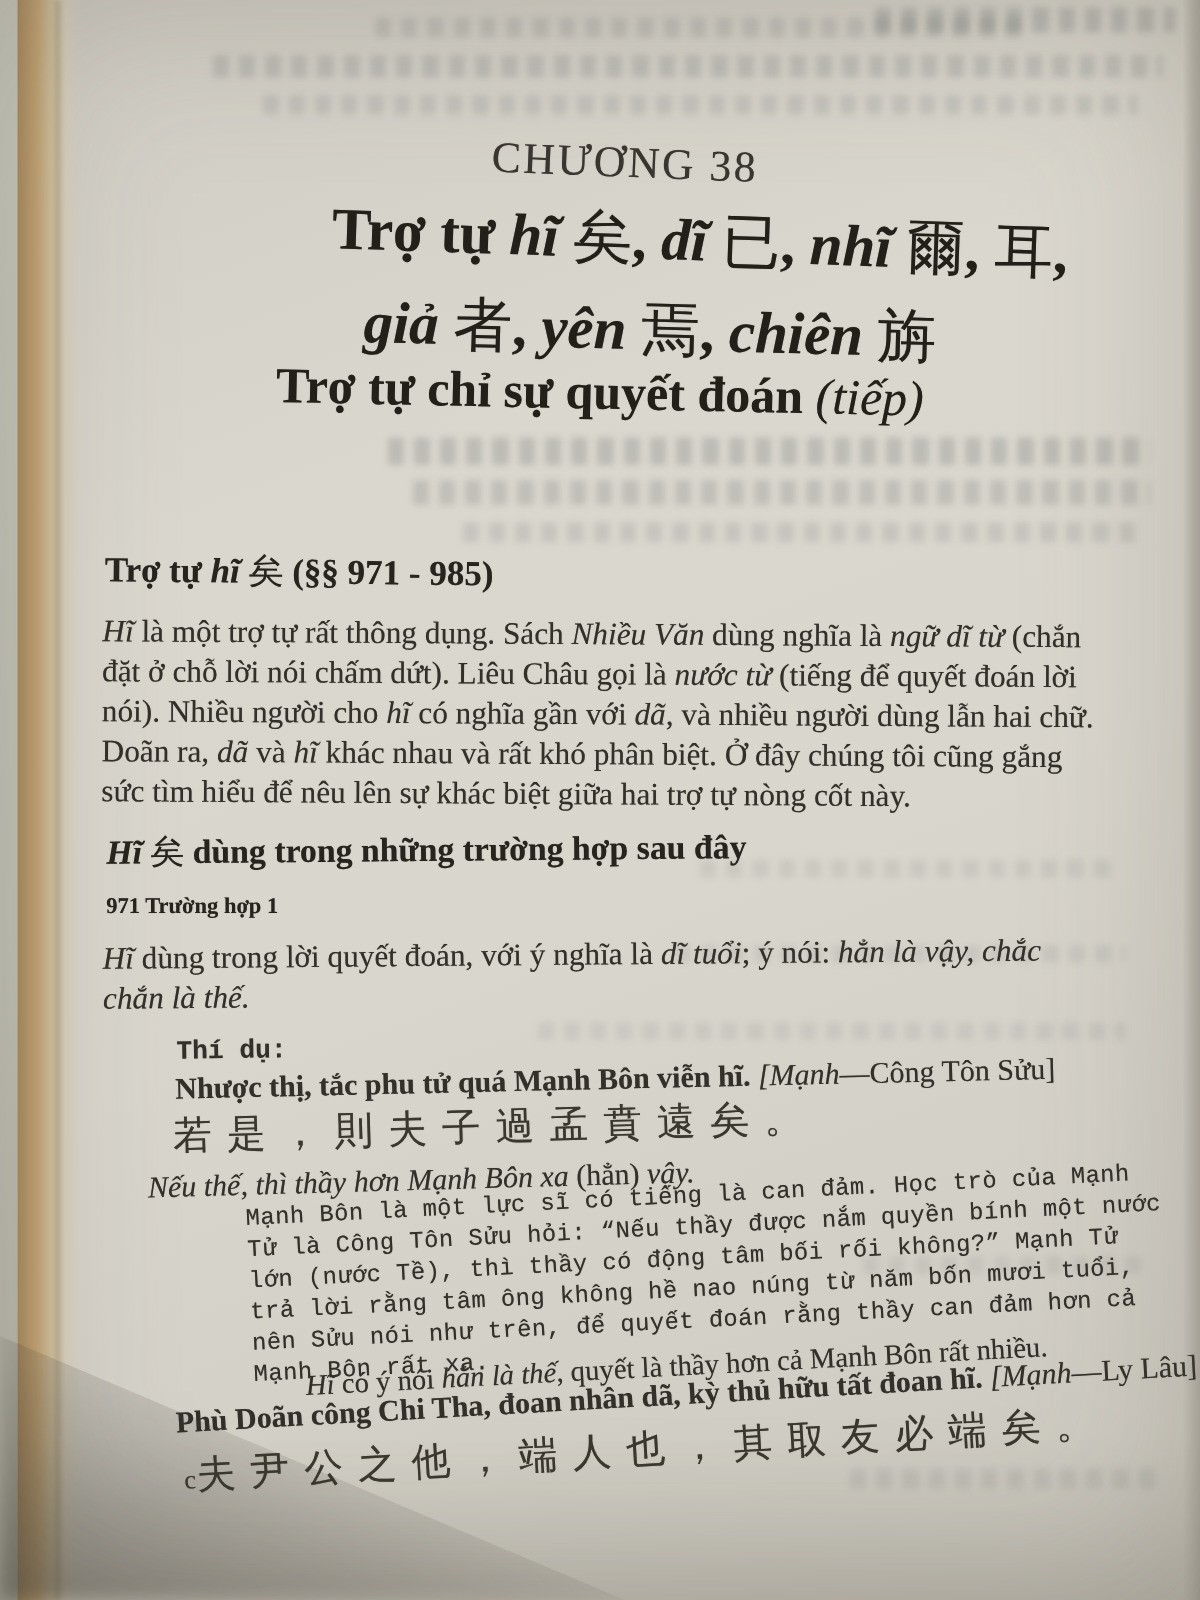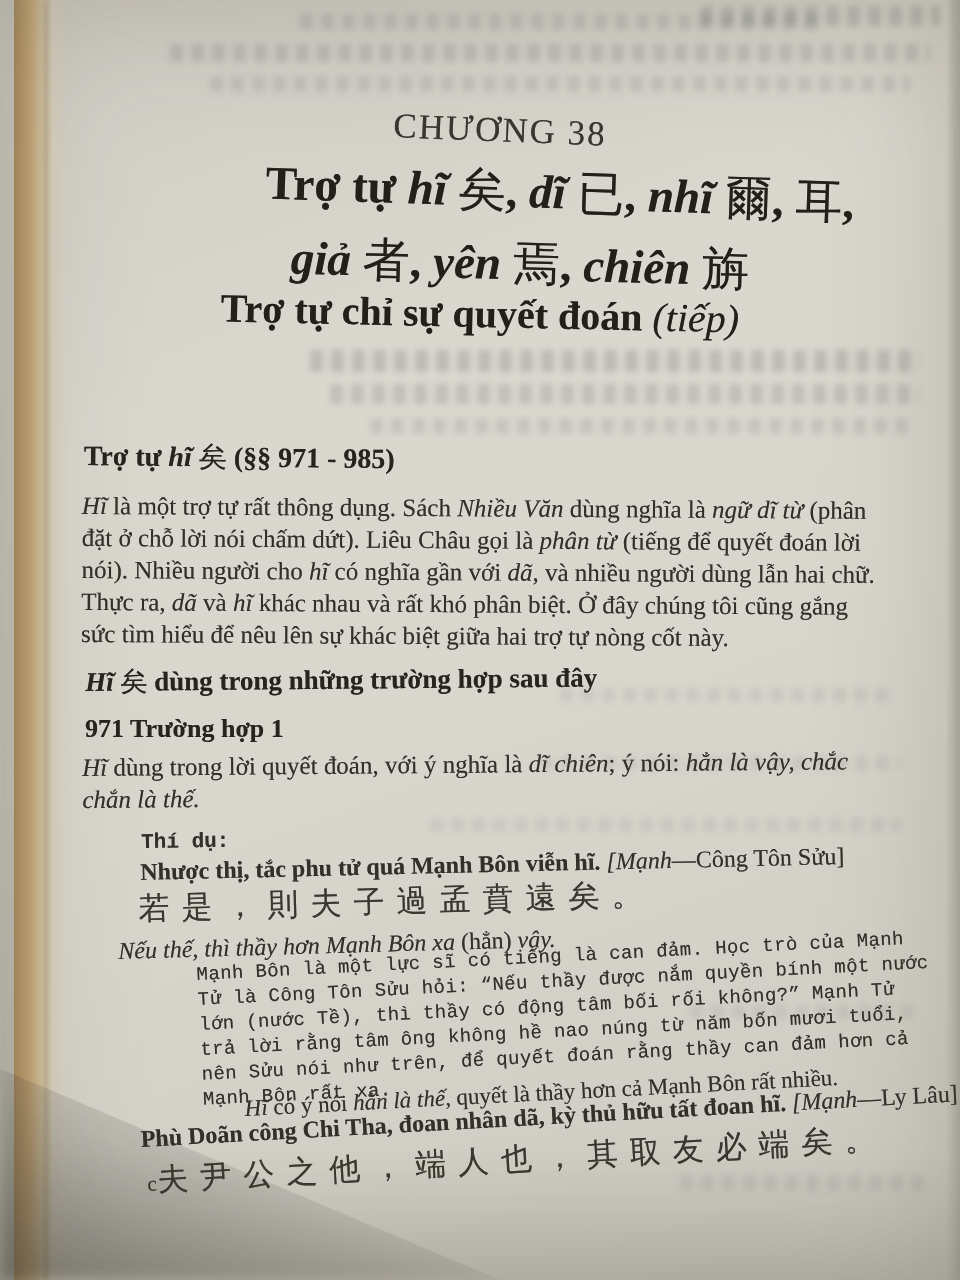--- a/index.html
+++ b/index.html
@@ -40,21 +40,21 @@
 
   .chapter{top:110px;font-size:35px;letter-spacing:2px;color:#3a3731;transform:rotate(2.3deg);padding-left:20px;}
   .title1{top:160px;font-size:47px;transform:rotate(1.9deg);padding-left:80px;color:#232019;}
   .title2{top:232px;font-size:47px;transform:rotate(1.5deg);padding-left:40px;color:#232019;}
   .title3{top:290px;font-size:40px;transform:rotate(1.2deg);color:#232019;}
 
   .secthead{left:84px;top:437px;font-size:28px;transform:rotate(.6deg);color:#27241e;}
   .para{left:82px;top:490px;font-size:25px;transform:rotate(.35deg);}
   .para .ln{height:32px;line-height:32px;}
   .usehead{left:85px;top:664px;font-size:27px;transform:rotate(-.5deg);color:#27241e;}
-  .casehead{left:85px;top:714px;font-size:26px;font-weight:bold;color:#27241e;}
+  .casehead{left:85px;top:714px;font-size:18px;font-weight:bold;color:#27241e;}
   .casepara{left:82px;top:752px;font-size:25px;transform:rotate(-.5deg);}
   .casepara .ln{height:32px;line-height:32px;}
 
   .mono{font-family:"Liberation Mono","DejaVu Sans Mono",monospace;}
   .exlabel{left:141px;top:831px;font-size:21px;font-weight:bold;transform:rotate(-.8deg);}
   .ex1{left:140px;top:859px;font-size:24px;transform:rotate(-1.3deg);}
   .hanzi{font-size:31px;letter-spacing:12px;color:#3a372f;}
   .hanzi1{left:138px;top:888px;transform:rotate(-1.6deg);}
   .trans1{left:118px;top:938px;font-size:24px;transform:rotate(-1.6deg);}
   .commentary{left:196px;top:963px;font-size:19px;transform:rotate(-2.9deg);}
@@ -87,32 +87,32 @@
   <div class="bleed" style="top:1175px;left:680px;width:250px;height:16px;opacity:.16;"></div>
 
   <div class="tb ctr chapter">CHƯƠNG 38</div>
   <div class="tb ctr title1"><span class="seg b">Trợ tự </span><span class="seg bi">hĩ </span><span class="seg cjk">矣</span><span class="seg b">, </span><span class="seg bi">dĩ </span><span class="seg cjk">已</span><span class="seg b">, </span><span class="seg bi">nhĩ </span><span class="seg cjk">爾</span><span class="seg b">, </span><span class="seg cjk">耳</span><span class="seg b">,</span></div>
   <div class="tb ctr title2"><span class="seg bi">giả </span><span class="seg cjk">者</span><span class="seg b">, </span><span class="seg bi">yên </span><span class="seg cjk">焉</span><span class="seg b">, </span><span class="seg bi">chiên </span><span class="seg cjk">旃</span></div>
   <div class="tb ctr title3"><span class="seg b">Trợ tự chỉ sự quyết đoán </span><span class="seg i">(tiếp)</span></div>
 
   <div class="tb secthead"><span class="seg b">Trợ tự </span><span class="seg bi">hĩ </span><span class="seg cjk">矣 </span><span class="seg b">(§§ 971 - 985)</span></div>
 
   <div class="tb para">
-    <div class="ln"><span class="seg i">Hĩ</span><span class="seg "> là một trợ tự rất thông dụng. Sách </span><span class="seg i">Nhiều Văn</span><span class="seg "> dùng nghĩa là </span><span class="seg i">ngữ dĩ từ</span><span class="seg "> (phân</span></div>
-    <div class="ln"><span class="seg ">đặt ở chỗ lời nói chấm dứt). Liêu Châu gọi là </span><span class="seg i">phân từ</span><span class="seg "> (tiếng để quyết đoán lời</span></div>
+    <div class="ln"><span class="seg i">Hĩ</span><span class="seg "> là một trợ tự rất thông dụng. Sách </span><span class="seg i">Nhiều Văn</span><span class="seg "> dùng nghĩa là </span><span class="seg i">ngữ dĩ từ</span><span class="seg "> (chắn</span></div>
+    <div class="ln"><span class="seg ">đặt ở chỗ lời nói chấm dứt). Liêu Châu gọi là </span><span class="seg i">nước từ</span><span class="seg "> (tiếng để quyết đoán lời</span></div>
     <div class="ln"><span class="seg ">nói). Nhiều người cho </span><span class="seg i">hĩ</span><span class="seg "> có nghĩa gần với </span><span class="seg i">dã</span><span class="seg ">, và nhiều người dùng lẫn hai chữ.</span></div>
-    <div class="ln"><span class="seg ">Thực ra, </span><span class="seg i">dã</span><span class="seg "> và </span><span class="seg i">hĩ</span><span class="seg "> khác nhau và rất khó phân biệt. Ở đây chúng tôi cũng gắng</span></div>
+    <div class="ln"><span class="seg ">Doãn ra, </span><span class="seg i">dã</span><span class="seg "> và </span><span class="seg i">hĩ</span><span class="seg "> khác nhau và rất khó phân biệt. Ở đây chúng tôi cũng gắng</span></div>
     <div class="ln"><span class="seg ">sức tìm hiểu để nêu lên sự khác biệt giữa hai trợ tự nòng cốt này.</span></div>
   </div>
 
   <div class="tb usehead"><span class="seg bi">Hĩ </span><span class="seg cjk">矣</span><span class="seg b"> dùng trong những trường hợp sau đây</span></div>
   <div class="tb casehead">971 Trường hợp 1</div>
 
   <div class="tb casepara">
-    <div class="ln"><span class="seg i">Hĩ</span><span class="seg "> dùng trong lời quyết đoán, với ý nghĩa là </span><span class="seg i">dĩ chiên</span><span class="seg ">; ý nói: </span><span class="seg i">hẳn là vậy, chắc</span></div>
+    <div class="ln"><span class="seg i">Hĩ</span><span class="seg "> dùng trong lời quyết đoán, với ý nghĩa là </span><span class="seg i">dĩ tuổi</span><span class="seg ">; ý nói: </span><span class="seg i">hẳn là vậy, chắc</span></div>
     <div class="ln"><span class="seg i">chắn là thế.</span></div>
   </div>
 
   <div class="tb mono exlabel">Thí dụ:</div>
   <div class="tb ex1"><span class="seg b">Nhược thị, tắc phu tử quá Mạnh Bôn viễn hĩ. </span><span class="seg i">[Mạnh</span><span class="seg ">—Công Tôn Sửu]</span></div>
   <div class="tb hanzi hanzi1">若是，則夫子過孟賁遠矣。</div>
   <div class="tb trans1"><span class="seg i">Nếu thế, thì thầy hơn Mạnh Bôn xa </span><span class="seg ">(hẳn)</span><span class="seg i"> vậy.</span></div>
 
   <div class="tb mono commentary">
     <div class="ln">Mạnh Bôn là một lực sĩ có tiếng là can đảm. Học trò của Mạnh</div>

